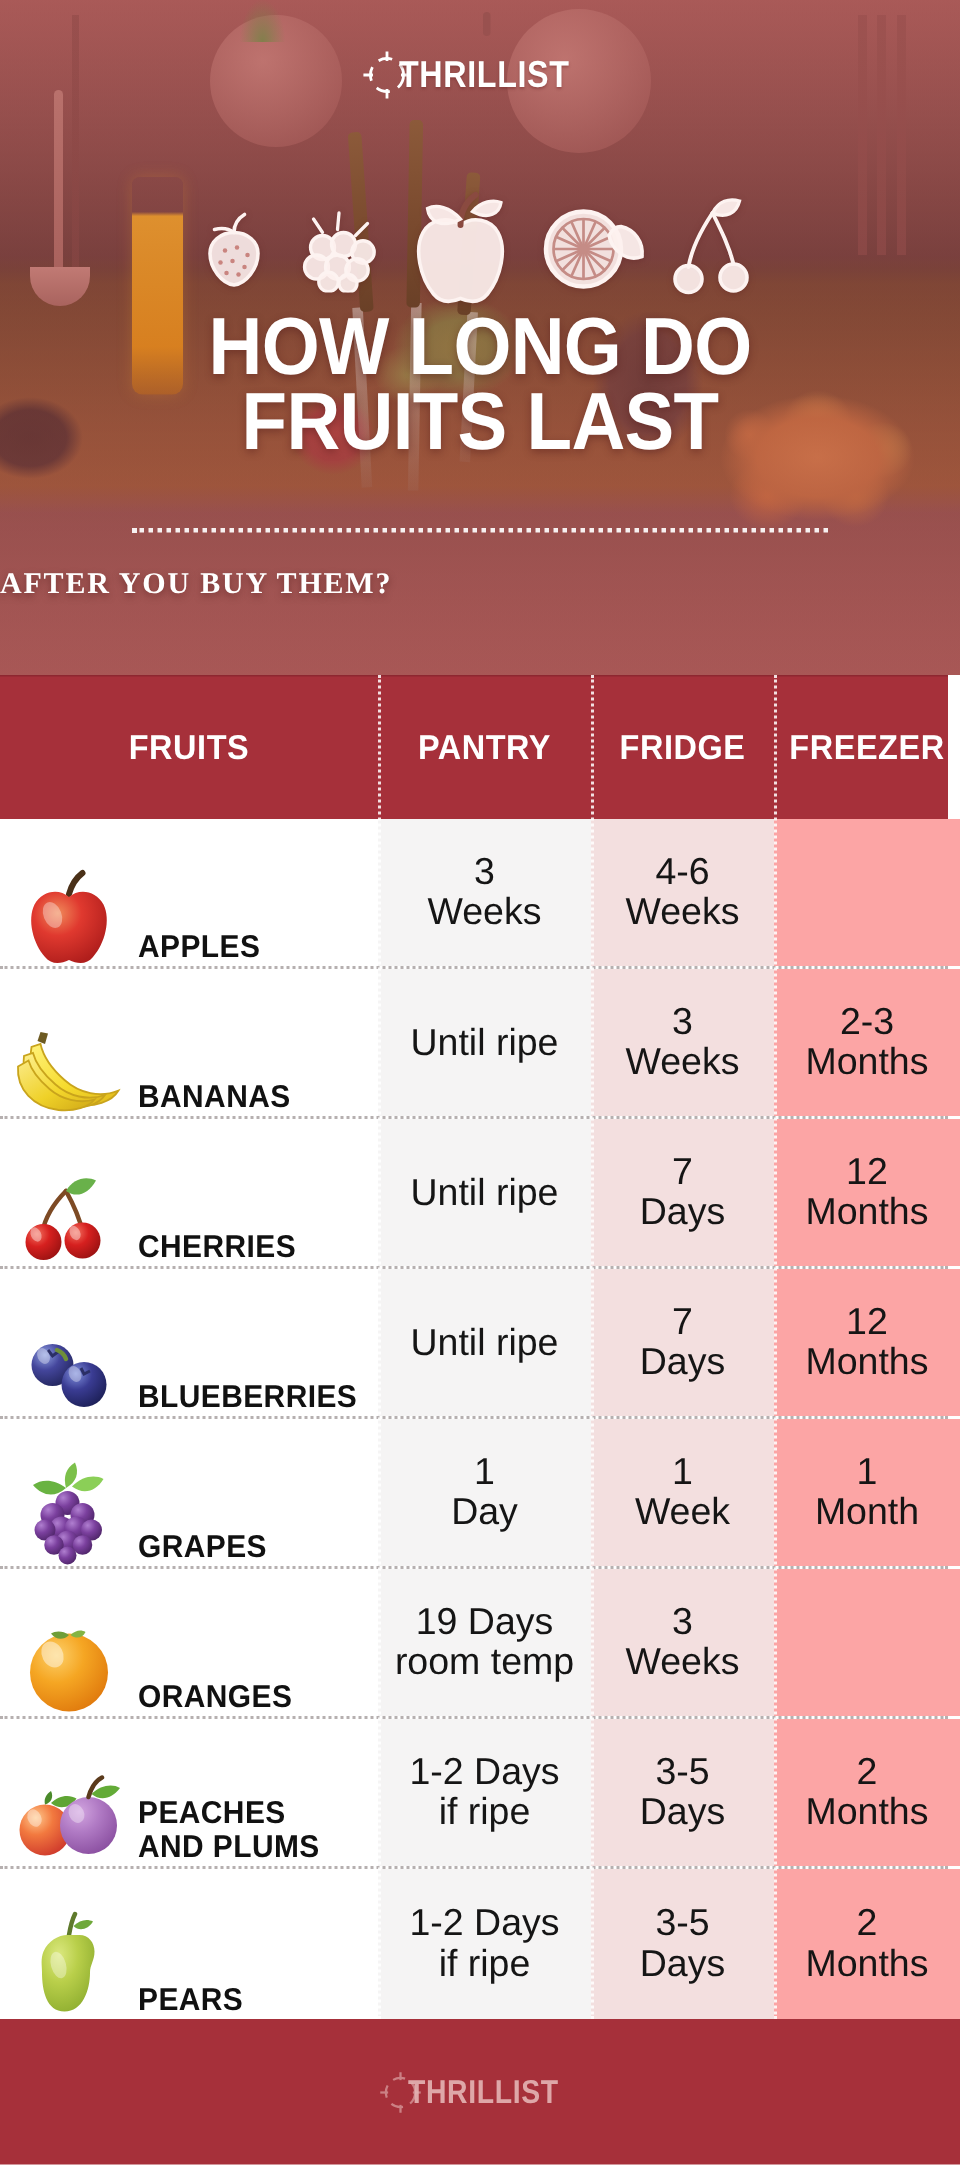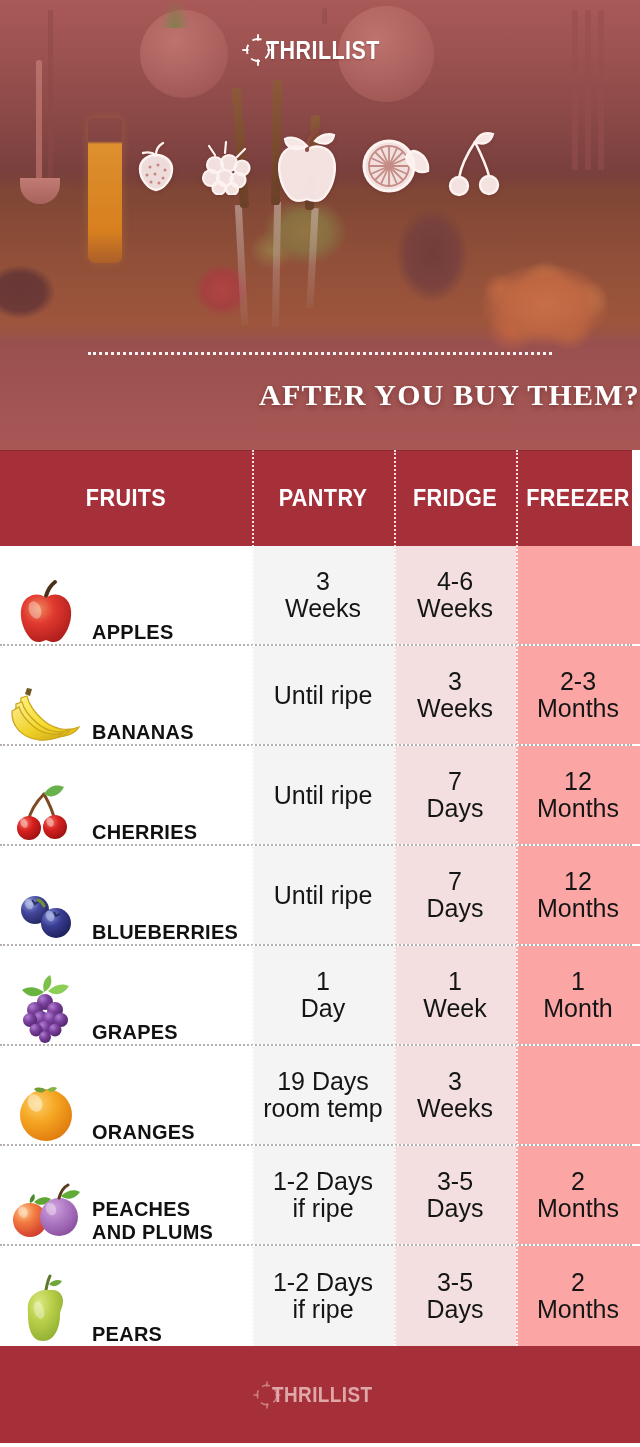--- a/index.html
+++ b/index.html
@@ -124,23 +124,23 @@
     font-weight:700; font-size:54px; line-height:.92; letter-spacing:-0.5px;
     transform:scaleX(.92);
     text-shadow:0 2px 6px rgba(80,25,25,.45);
   }
   .dot-rule{
     position:absolute; z-index:6; left:88px; right:88px; top:352px;
     border-top:3px dotted rgba(255,255,255,.92);
     height:0;
   }
   .subtitle{
-    position:absolute; z-index:6; left:0; right:0; top:378px; text-align:right;
+    position:absolute; z-index:6; left:0; right:0; top:378px; text-align:left;
     color:#fff; font-family:"Liberation Serif", serif;
-    font-weight:700; font-size:30px; letter-spacing:1.2px;
+    font-weight:700; font-size:20px; letter-spacing:1.2px;
     text-shadow:0 2px 5px rgba(80,25,25,.5);
   }
 
   
   .table{ position:relative; width:632px; }
   .thead{
     display:flex; height:96px; background:#a6303a;
     border-top:1px solid #8e2730;
   }
   .thead .cell{
@@ -311,20 +311,24 @@
         <svg width="62" height="68" viewBox="0 0 62 68">
           <path d="M30 10C22 22 16 34 14 46" fill="none" stroke="#fdf3f1" stroke-width="2.6" stroke-linecap="round"></path>
           <path d="M30 10c6 12 11 22 14 34" fill="none" stroke="#fdf3f1" stroke-width="2.6" stroke-linecap="round"></path>
           <path d="M30 10c4-8 11-10 18-8-2 8-9 12-18 8z" fill="rgba(253,240,238,.95)" stroke="#fdf3f1" stroke-width="2.2"></path>
           <circle cx="14" cy="54" r="9" fill="rgba(253,240,238,.93)" stroke="#fdf3f1" stroke-width="2.4"></circle>
           <circle cx="44" cy="53" r="9" fill="rgba(253,240,238,.93)" stroke="#fdf3f1" stroke-width="2.4"></circle>
         </svg>
       </span>
     </div>
 
+    <div class="title-wrap">
+      <div class="title">HOW LONG DO</div>
+      <div class="title">FRUITS LAST</div>
+    </div>
     <div class="dot-rule"></div>
     <div class="subtitle">AFTER YOU BUY THEM?</div>
   </div>
 
   <div class="table">
 
     <div class="thead">
       <div class="cell col-fruits fruits-h">FRUITS</div>
       <div class="cell col-pantry">PANTRY</div>
       <div class="cell col-fridge">FRIDGE</div>

